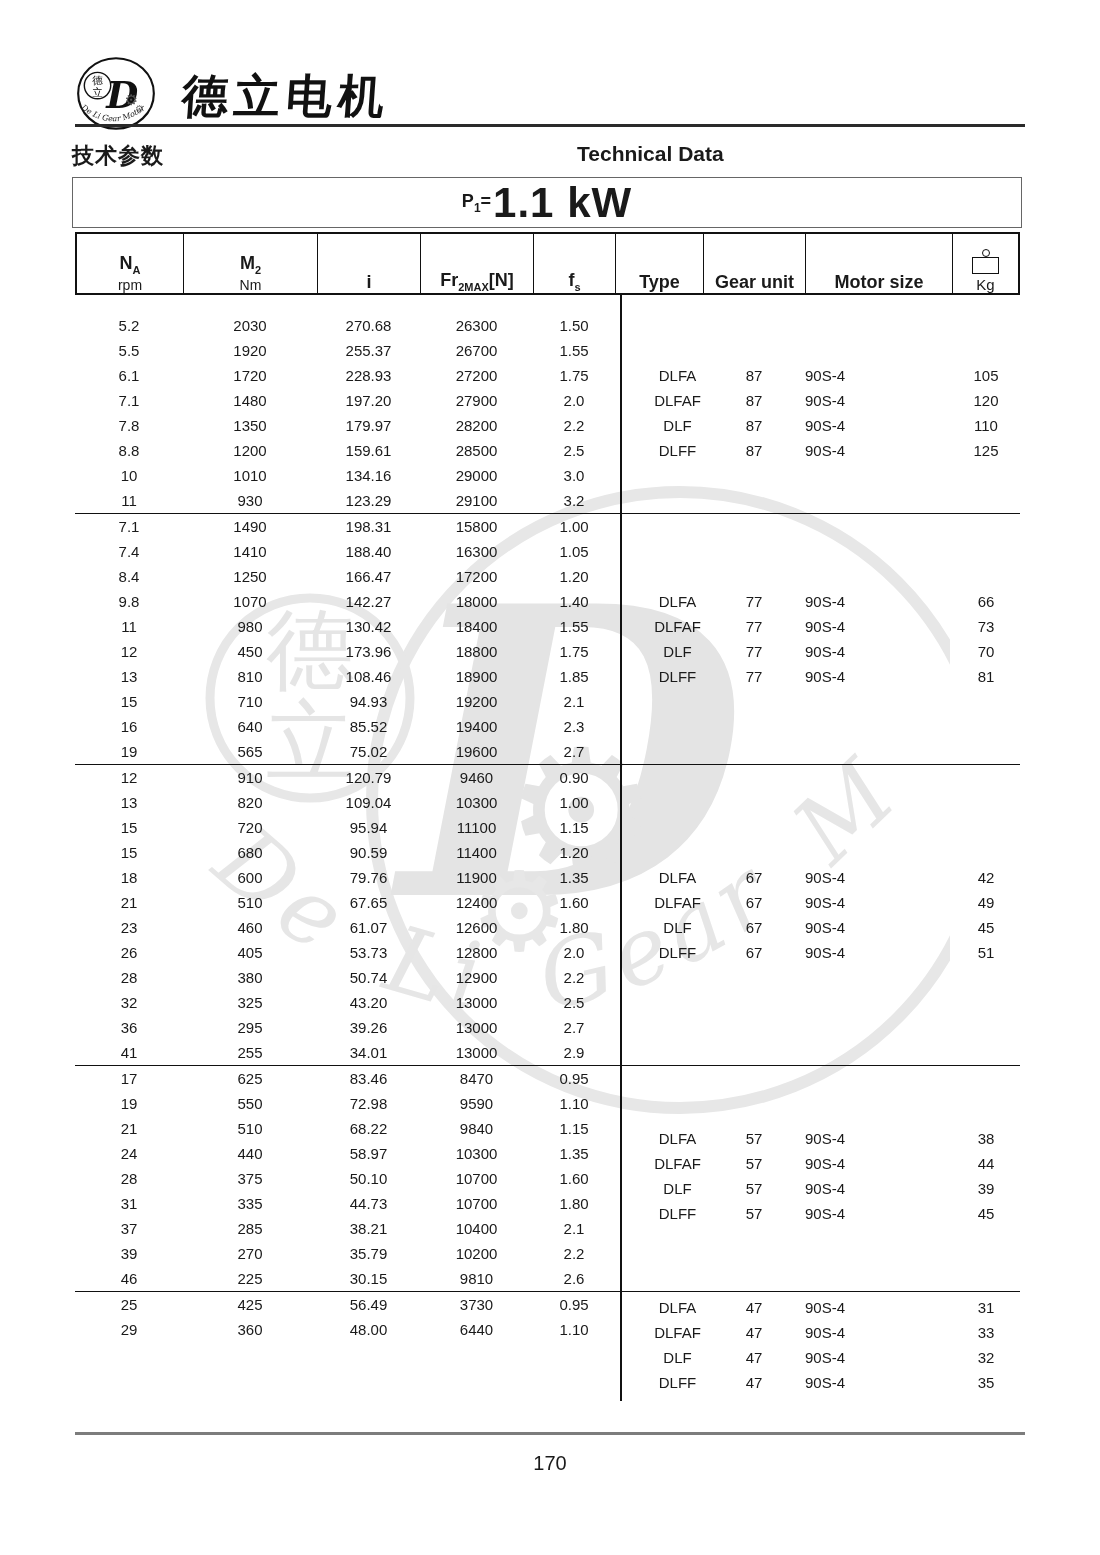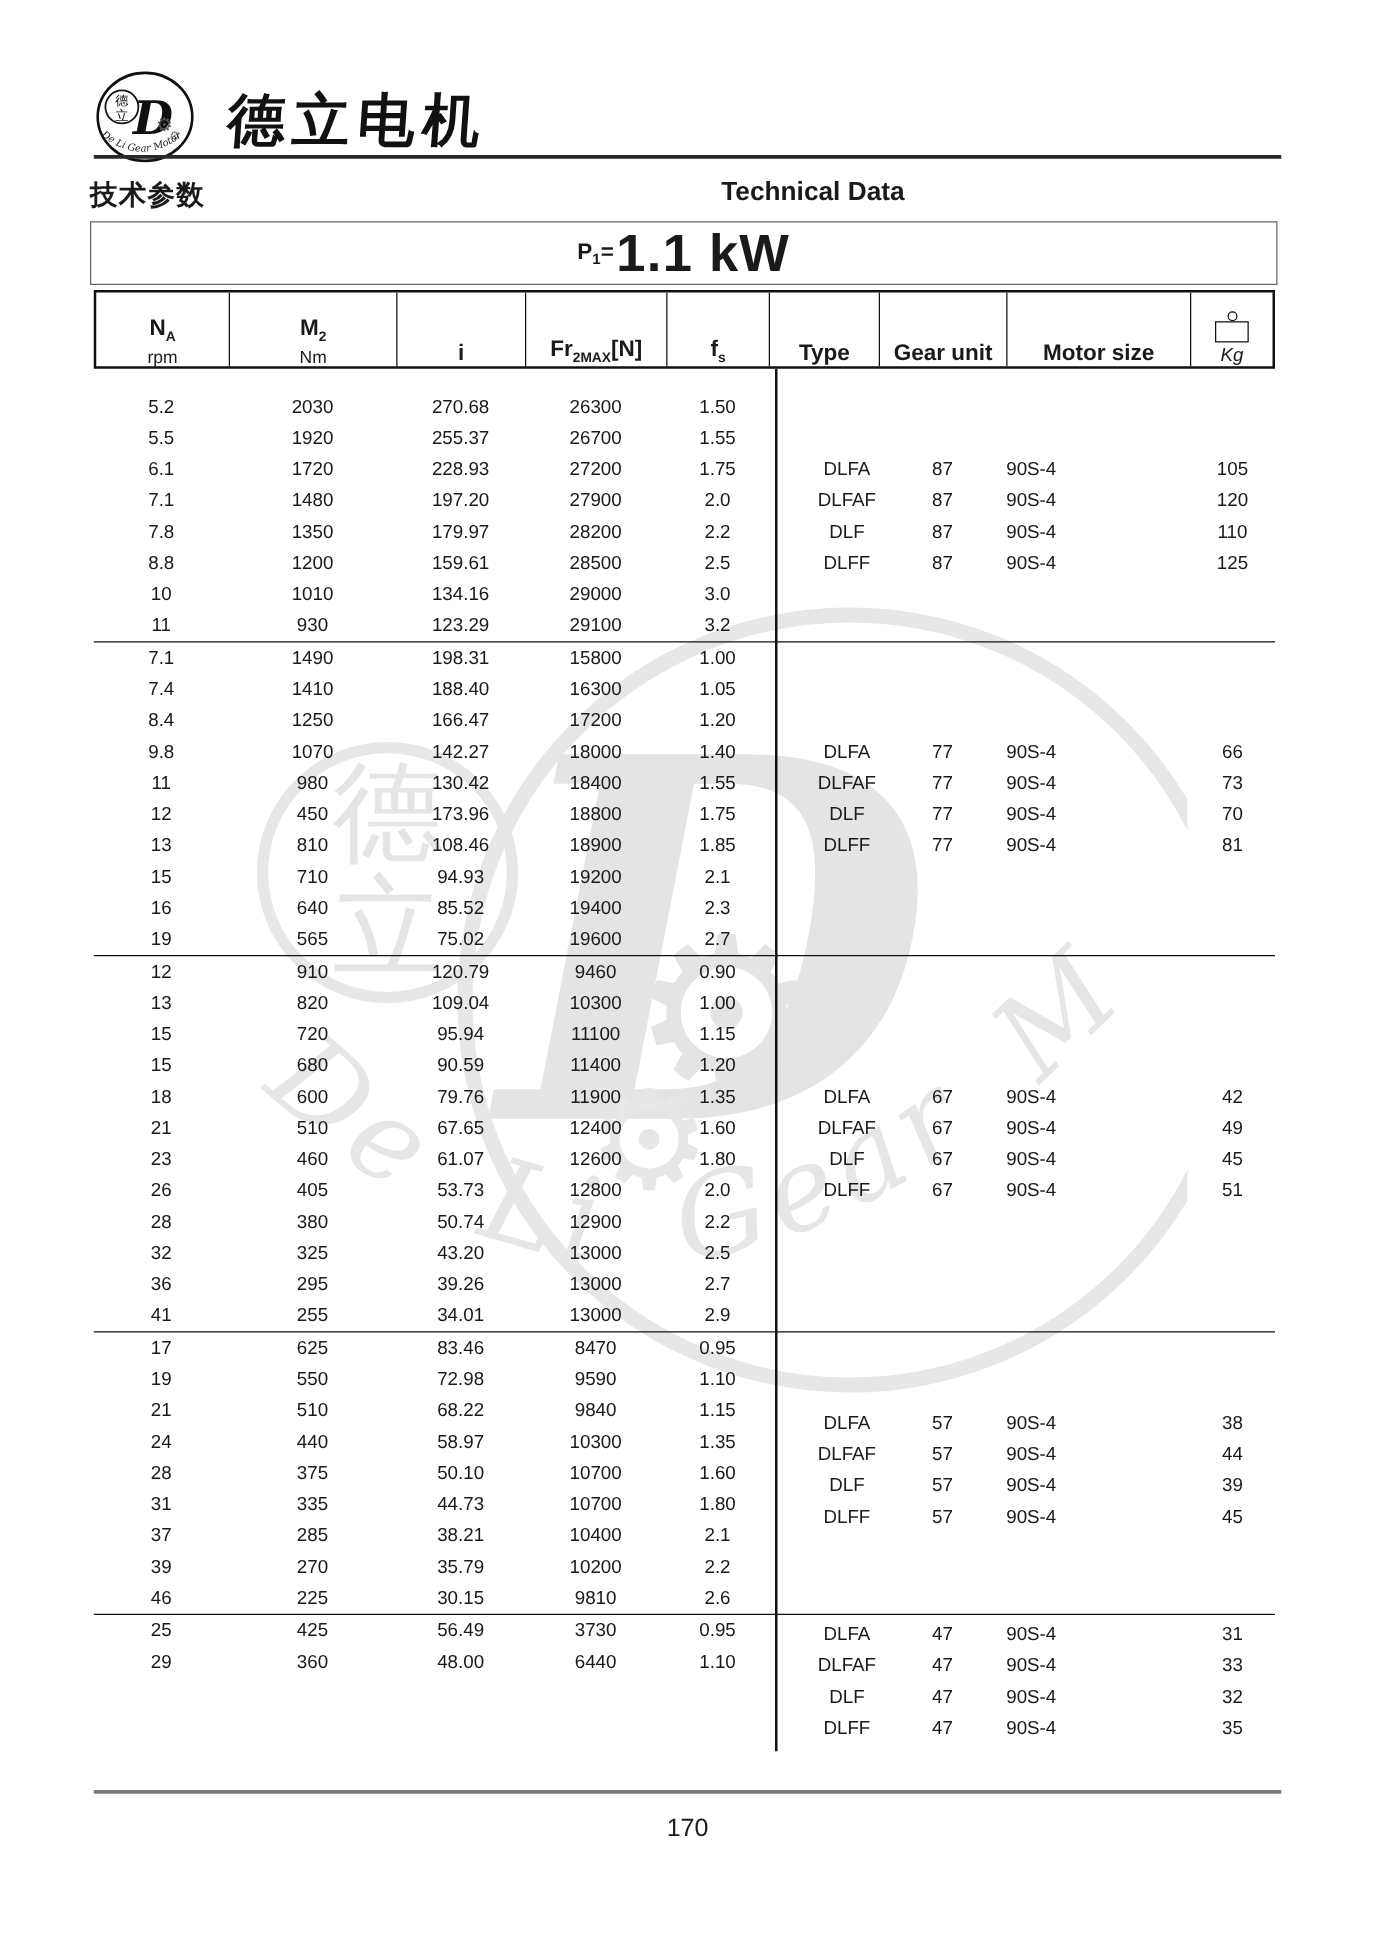--- a/index.html
+++ b/index.html
@@ -43,21 +43,21 @@
   .c0{width:106px;} .c1{width:134px;} .c2{width:103px;} .c3{width:113px;} .c4{width:82px;}
   .c5{width:88px;} .c6{width:102px;} .c7{width:147px;} .c8{flex:1;}
   .h-line { font-size:18px; font-weight:bold; white-space:nowrap; }
   .h-line sub { font-size:11px; font-weight:bold; }
   .h-unit { font-size:14px; font-weight:normal; margin-top:1px; }
   .weight-icon { position:relative; width:27px; height:17px; border:1.7px solid #111; margin:7px auto 1px; background:transparent; }
   .weight-icon::before {
     content:""; position:absolute; left:50%; top:-9px; transform:translateX(-50%);
     width:6px; height:6px; border:1.6px solid #111; border-radius:50%; background:transparent;
   }
-  .kg-label { font-size:15px; font-weight:normal; margin-top:1px;font-style:italic; }
+  .kg-label { font-size:15px; font-weight:normal; margin-top:1px; }
 
   .tbody { position:relative; background:transparent; }
   .vdivider { position:absolute; left:545px; top:0; width:1.5px; height:calc(100% - 24px); background:#111; }
 
   .block { position:relative; }
   .block + .block { border-top:1.5px solid #111; }
   .block.first { padding-top:18px; }
   .block.last { min-height:134px; }
   .drow { display:flex; height:25px; align-items:center; }
   .dcell { text-align:center; font-size:15px; white-space:nowrap; }

